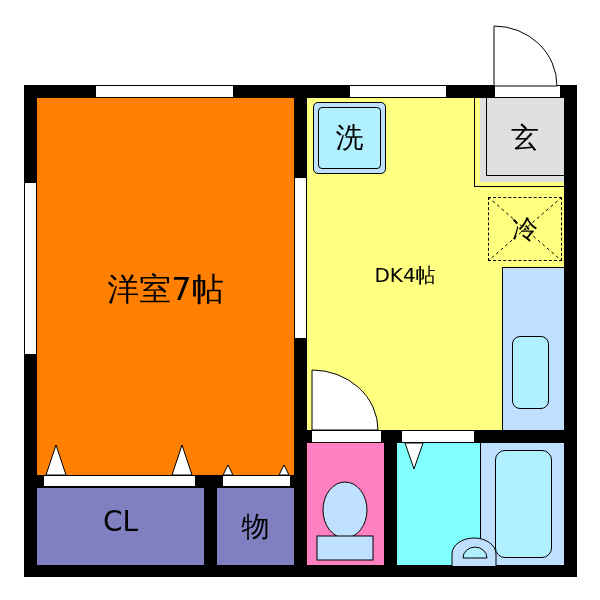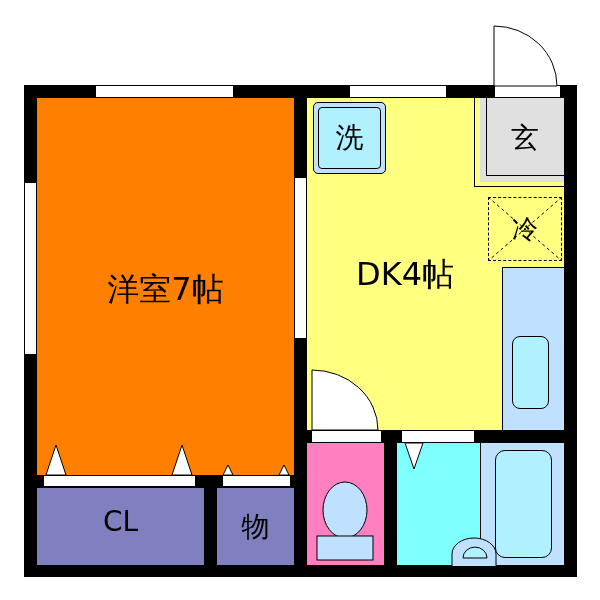--- a/index.html
+++ b/index.html
@@ -30,21 +30,21 @@
 </svg>
 
 <div class="abs" style="left:37px;top:98px;width:257px;height:377px;background:#ff8000;"></div>
 <div class="room-label" style="left:37px;top:260px;width:257px;height:60px;font-size:32px;text-align:center;">洋室7帖</div>
 
 <div class="abs wall" style="left:294px;top:98px;width:13px;height:80px;"></div>
 <div class="abs win" style="left:294px;top:178px;width:13px;height:160px;border:none;border-left:1px solid #000;border-right:1px solid #000;"></div>
 <div class="abs wall" style="left:294px;top:338px;width:13px;height:230px;"></div>
 
 <div class="abs" style="left:307px;top:98px;width:257px;height:332px;background:#ffff80;"></div>
-<div class="room-label" style="left:330px;top:245px;width:150px;height:60px;font-size:32px;">DK4帖</div>
+<div class="room-label" style="left:330px;top:245px;width:150px;height:60px;font-size:20px;">DK4帖</div>
 
 <div class="abs" style="left:313px;top:102px;width:73px;height:72px;background:#c0e0ff;border:1px solid #000;border-radius:5px;"></div>
 <div class="abs" style="left:318px;top:107px;width:63px;height:62px;background:#b0f0ff;border:1px solid #000;border-radius:4px;"></div>
 <div class="room-label" style="left:313px;top:102px;width:73px;height:72px;font-size:28px;">洗</div>
 
 <div class="abs" style="left:474px;top:98px;width:90px;height:89px;background:#ffff80;border-left:1px solid #000;border-bottom:1px solid #000;"></div>
 <div class="abs" style="left:480px;top:98px;width:84px;height:84px;background:#e0e0e0;"></div>
 <div class="abs" style="left:486px;top:98px;width:78px;height:78px;border-left:1px solid #000;border-bottom:1px solid #000;"></div>
 <div class="room-label" style="left:486px;top:100px;width:78px;height:76px;font-size:28px;">玄</div>
 

